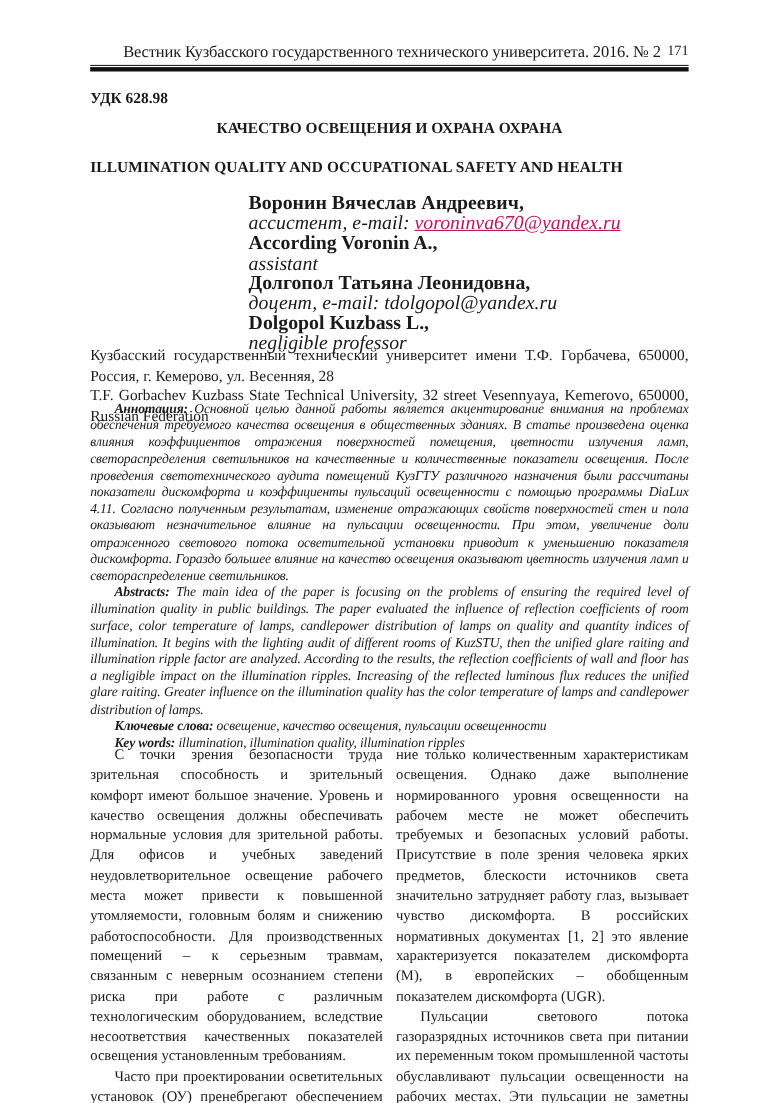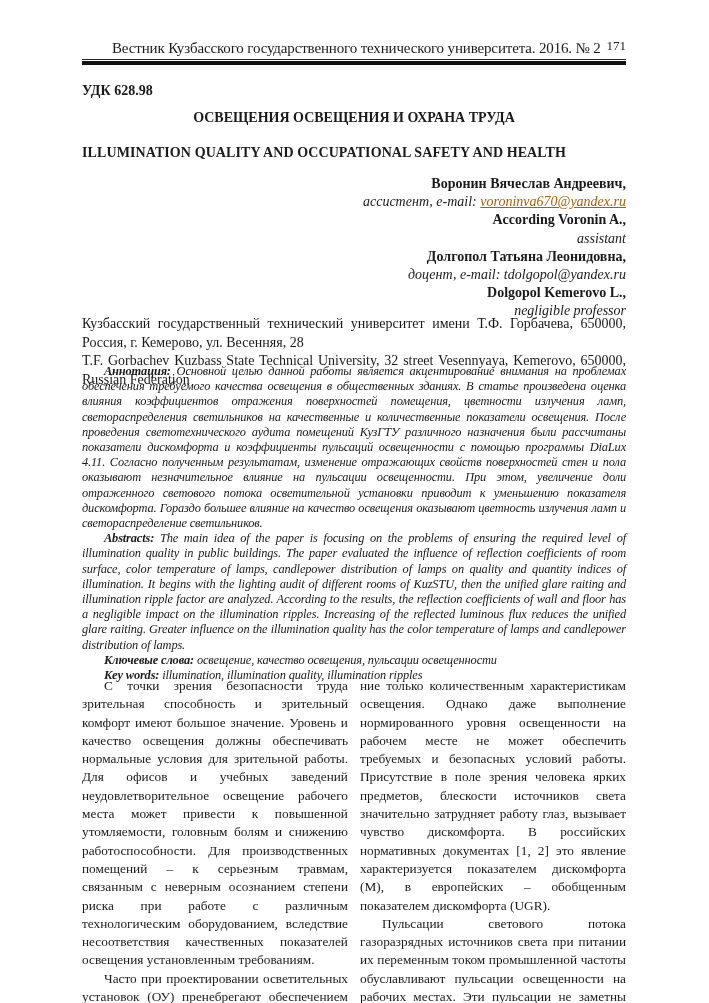--- a/index.html
+++ b/index.html
@@ -27,26 +27,26 @@
     .title-ru {
       position: absolute; top: 110px; left: 0; width: 544px; text-align: center;
       font-weight: bold; font-size: 14px;
     }
     .title-en {
       position: absolute; top: 145px; left: 0; width: 544px; text-align: left;
       font-weight: bold; font-size: 14px; letter-spacing: 0.1px;
     }
 
     .authors {
-      position: absolute; top: 175px; right: 0; width: 400px; text-align: right;
-      font-size: 14px; line-height: 18.2px; font-family: Liberation Serif, serif;
+      position: absolute; top: 175px; right: 0; width: 400px; text-align: left;
+      font-size: 18px; line-height: 18.2px; font-family: Liberation Serif, serif;
     }
     .authors .name { font-weight: bold; }
     .authors .role { font-style: italic; }
-    .authors a { color: #a16207; text-decoration: underline; }
+    .authors a { color: #be185d; text-decoration: underline; }
 
     .affil {
       position: absolute; top: 315px; left: 0; width: 544px;
       font-size: 14px; line-height: 18.5px; text-align: justify;
     }
 
     .abstract {
       position: absolute; top: 364px; left: 0; width: 544px;
       font-size: 12.4px; line-height: 15.2px; font-style: italic; text-align: justify;
       letter-spacing: -0.15px;
@@ -70,31 +70,31 @@
 <div class="page">
 
   <div class="running-head">
     <span class="journal">Вестник Кузбасского государственного технического университета. 2016. № 2</span>
     <span class="page-num">171</span>
   </div>
   <div class="head-rule"></div>
   <div class="head-rule-thick"></div>
 
   <div class="udc">УДК 628.98</div>
-  <div class="title-ru">ОСВЕЩЕНИЯ ОСВЕЩЕНИЯ И ОХРАНА ТРУДА</div>
+  <div class="title-ru">КАЧЕСТВО ОСВЕЩЕНИЯ И ОХРАНА ОХРАНА</div>
   <div class="title-en">ILLUMINATION QUALITY AND OCCUPATIONAL SAFETY AND HEALTH</div>
 
   <div class="authors">
     <div class="name">Воронин Вячеслав Андреевич,</div>
     <div class="role"><span>ассистент, e-mail: </span><a>voroninva670@yandex.ru</a></div>
     <div class="name">According Voronin A.,</div>
     <div class="role">assistant</div>
     <div class="name">Долгопол Татьяна Леонидовна,</div>
     <div class="role">доцент, e-mail: tdolgopol@yandex.ru</div>
-    <div class="name">Dolgopol Kemerovo L.,</div>
+    <div class="name">Dolgopol Kuzbass L.,</div>
     <div class="role">negligible professor</div>
   </div>
 
   <div class="affil">
     <div>Кузбасский государственный технический университет имени Т.Ф. Горбачева, 650000, Россия, г. Кемерово, ул. Весенняя, 28</div>
     <div>T.F. Gorbachev Kuzbass State Technical University, 32 street Vesennyaya, Kemerovo, 650000, Russian Federation</div>
   </div>
 
   <div class="abstract">
     <p><span class="lbl">Аннотация:</span><span> Основной целью данной работы является акцентирование внимания на проблемах обеспечения требуемого качества освещения в общественных зданиях. В статье произведена оценка влияния коэффициентов отражения поверхностей помещения, цветности излучения ламп, светораспределения светильников на качественные и количественные показатели освещения. После проведения светотехнического аудита помещений КузГТУ различного назначения были рассчитаны показатели дискомфорта и коэффициенты пульсаций освещенности с помощью программы DiaLux 4.11. Согласно полученным результатам, изменение отражающих свойств поверхностей стен и пола оказывают незначительное влияние на пульсации освещенности. При этом, увеличение доли отраженного светового потока осветительной установки приводит к уменьшению показателя дискомфорта. Гораздо большее влияние на качество освещения оказывают цветность излучения ламп и светораспределение светильников.</span></p>

